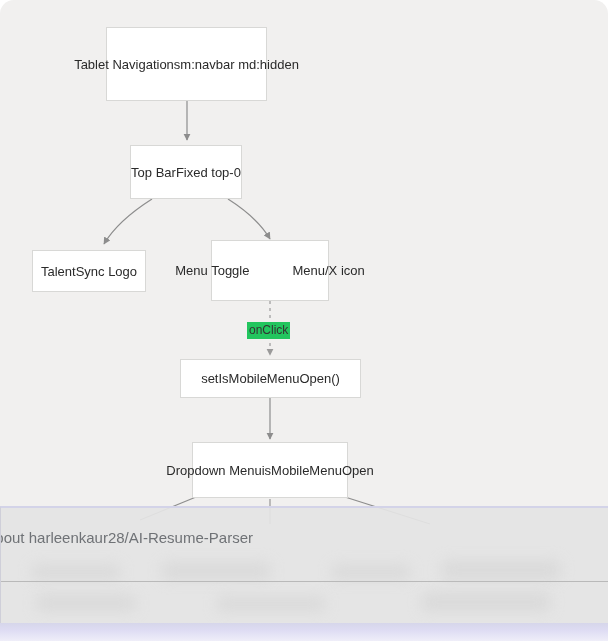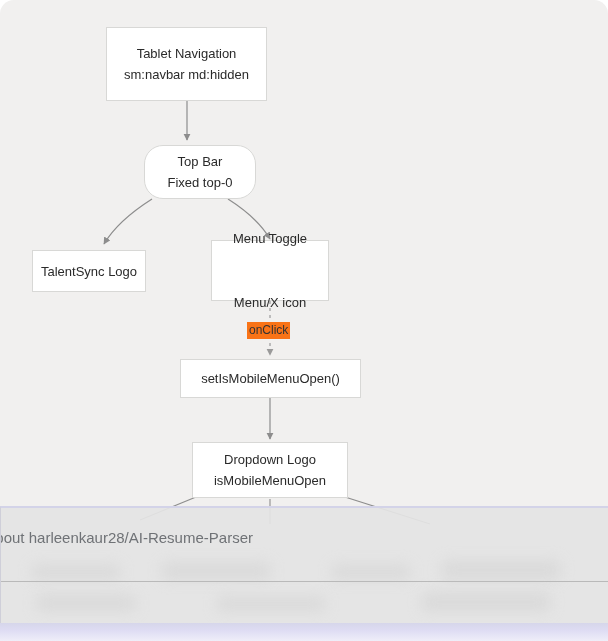--- a/index.html
+++ b/index.html
@@ -32,34 +32,34 @@
     width: 608px;
     height: 641px;
     display: block;
   }
   .node-box {
     position: absolute;
     background: #ffffff;
     border: 1px solid #d8d8d6;
     box-sizing: border-box;
     display: flex;
-    flex-direction: column;
+    flex-direction: row;
     align-items: center;
     justify-content: center;
     color: #2a2a2a;
     font-size: 13px;
     line-height: 21px;
     text-align: center;
     white-space: nowrap;
   }
   .node-box .ln { display: block; }
 
   .edge-label {
     position: absolute;
-    background: #f97316;
+    background: #22c55e;
     color: #333333;
     font-size: 12px;
     line-height: 15px;
     padding: 1px 2px;
     white-space: nowrap;
   }
 
   
   #overlay {
     position: absolute;
@@ -136,42 +136,42 @@
       <path d="M 196 497 L 140 520" stroke="#8d8d8d" stroke-width="1.1" fill="none"></path>
       <path d="M 270 499 L 270 524" stroke="#8d8d8d" stroke-width="1.1" fill="none"></path>
       <path d="M 345 497 L 430 524" stroke="#8d8d8d" stroke-width="1.1" fill="none"></path>
     </svg>
 
     <div class="node-box" style="left:106px; top:27px; width:161px; height:74px;">
       <span class="ln">Tablet Navigation</span>
       <span class="ln">sm:navbar md:hidden</span>
     </div>
 
-    <div class="node-box" style="left:144px; top:145px; width:112px; height:54px;border-radius:19px;">
+    <div class="node-box" style="left:130px; top:145px; width:112px; height:54px;">
       <span class="ln">Top Bar</span>
       <span class="ln">Fixed top-0</span>
     </div>
 
     <div class="node-box" style="left:32px; top:250px; width:114px; height:42px;">
       <span class="ln">TalentSync Logo</span>
     </div>
 
     <div class="node-box" style="left:211px; top:240px; width:118px; height:61px;gap:43px;">
       <span class="ln">Menu Toggle</span>
       <span class="ln">Menu/X icon</span>
     </div>
 
     <div class="edge-label" style="left:247px; top:322px;">onClick</div>
 
     <div class="node-box" style="left:180px; top:359px; width:181px; height:39px;">
       <span class="ln">setIsMobileMenuOpen()</span>
     </div>
 
     <div class="node-box" style="left:192px; top:442px; width:156px; height:56px;">
-      <span class="ln">Dropdown Logo</span>
+      <span class="ln">Dropdown Menu</span>
       <span class="ln">isMobileMenuOpen</span>
     </div>
 
   </div>
 
   <div id="overlay">
 
     <div id="overlay-title">about harleenkaur28/AI-Resume-Parser</div>
 
     <span class="blur-chip" style="left:30px; top:56px; width:90px; height:16px;"></span>

